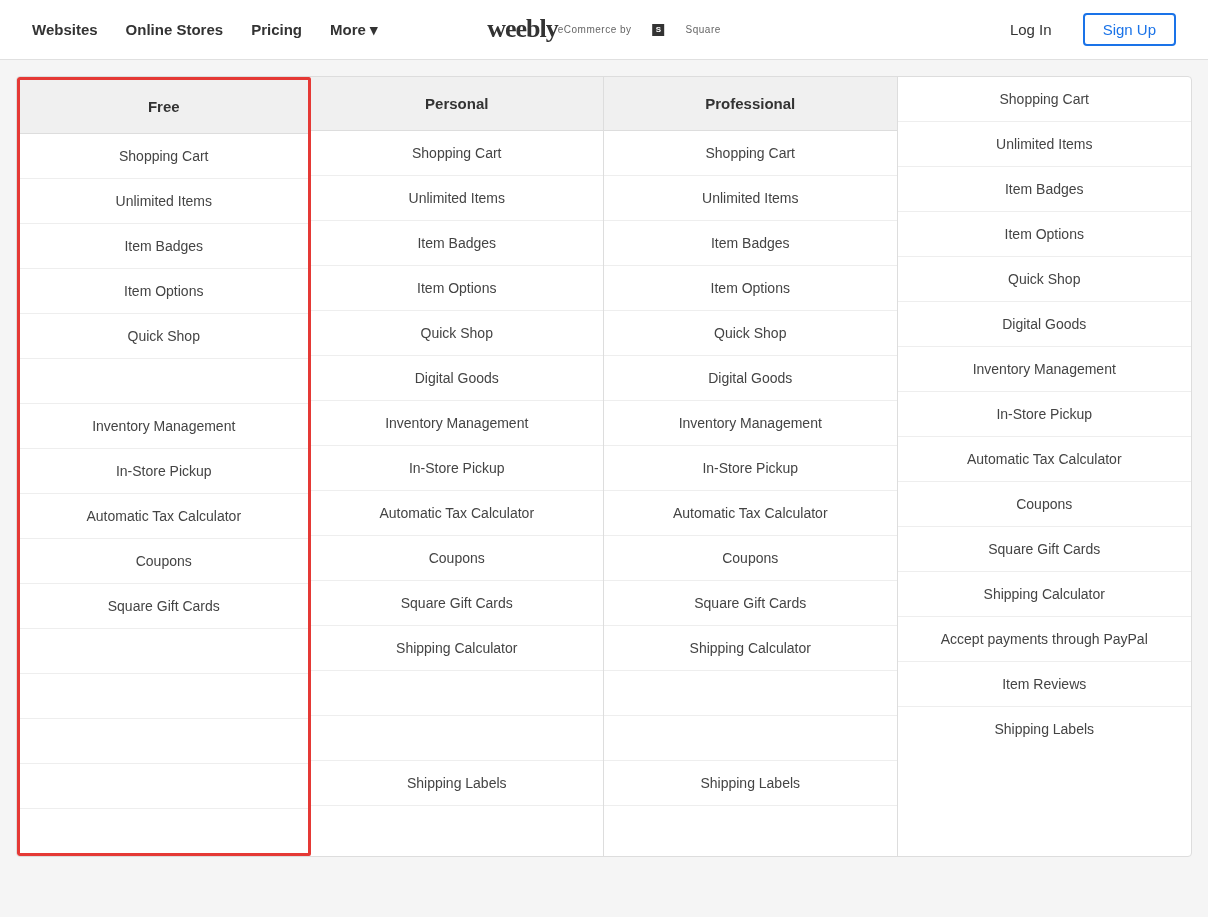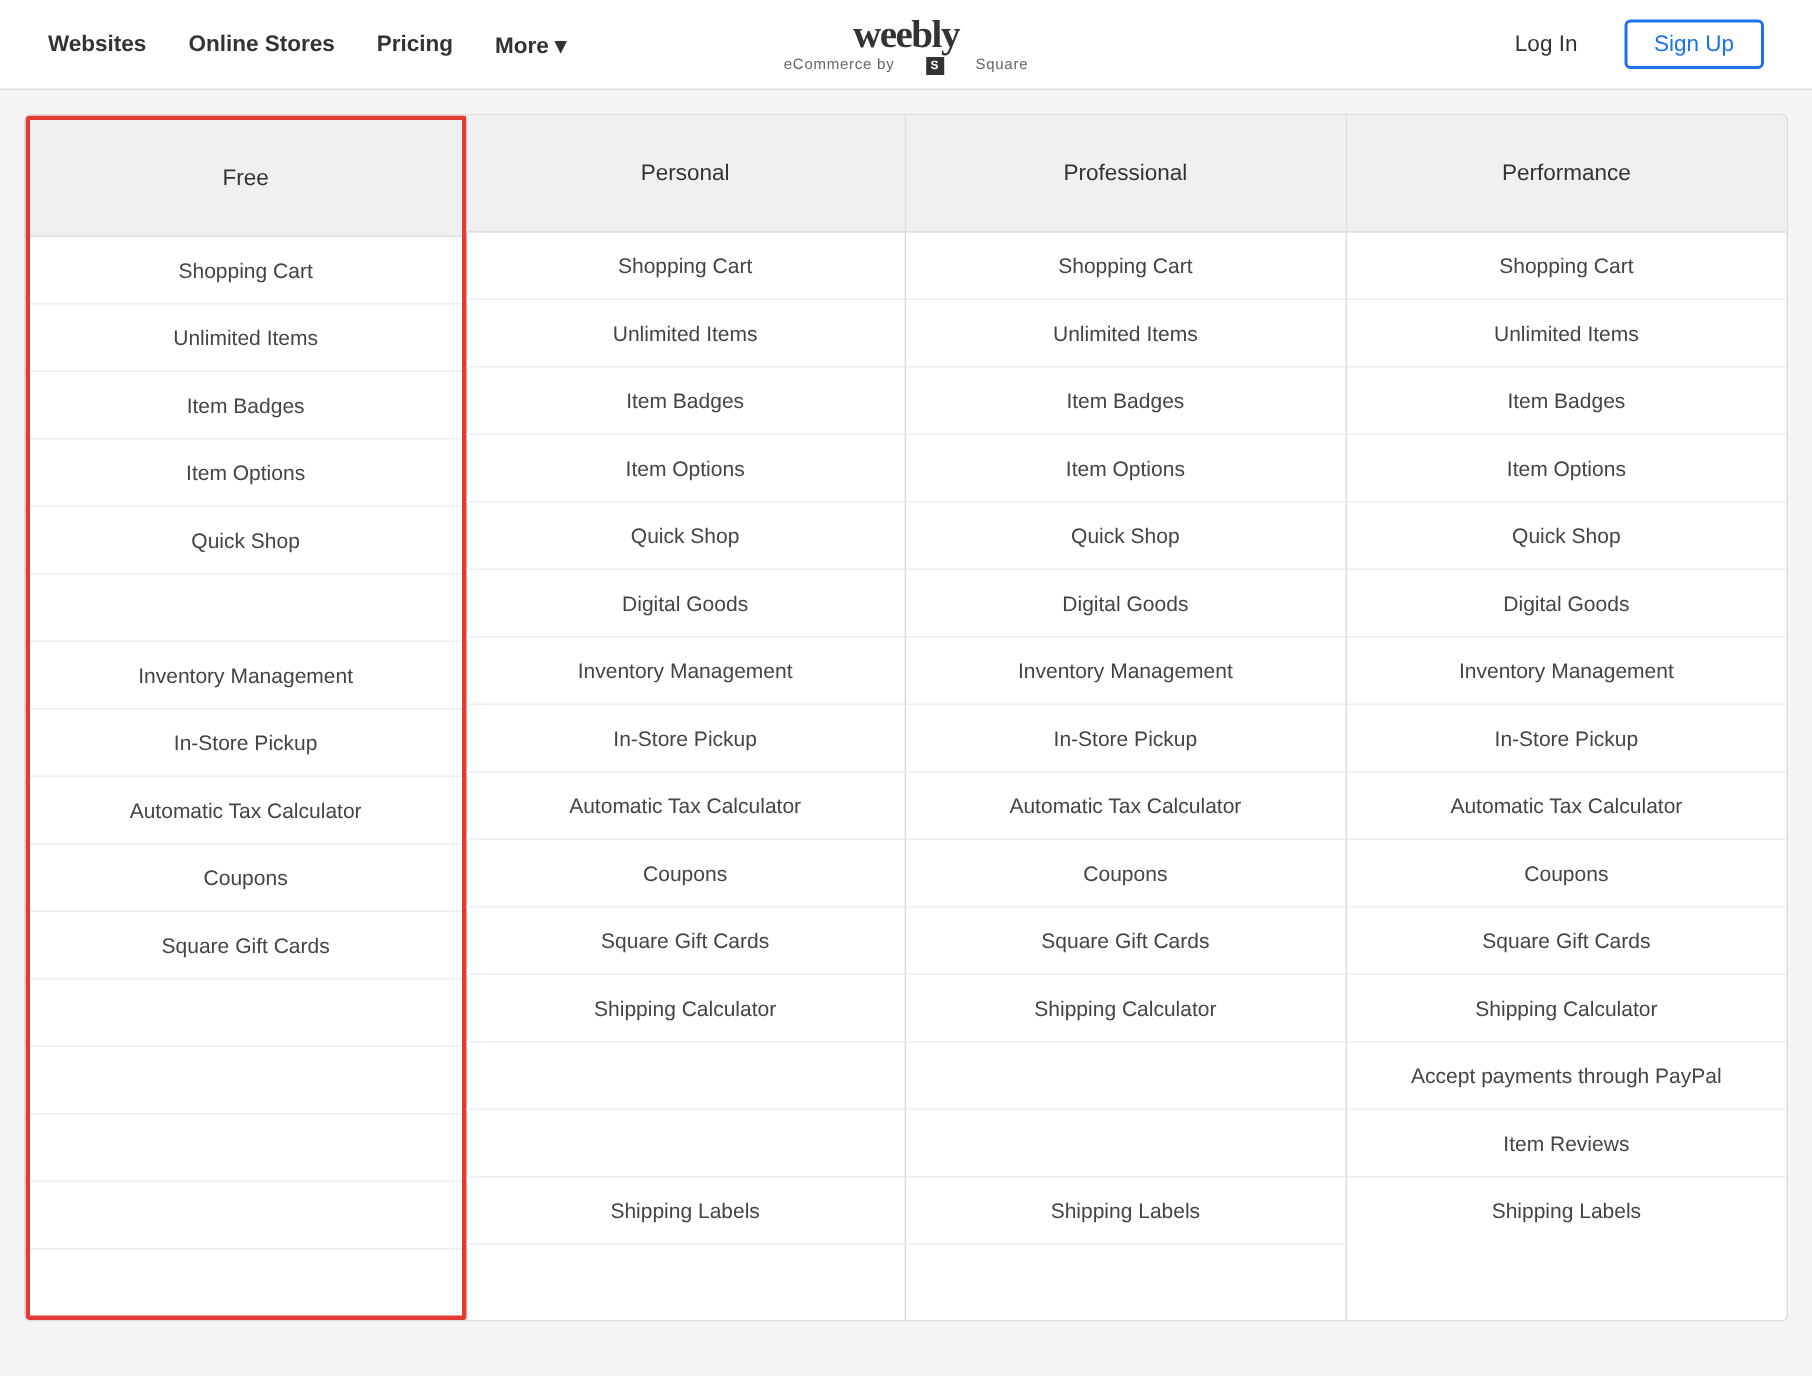--- a/index.html
+++ b/index.html
@@ -30,21 +30,20 @@
     .header-nav a {
       text-decoration: none;
       color: #333;
       font-size: 15px;
     }
     .header-logo {
       position: absolute;
       left: 50%;
       transform: translateX(-50%);
       display: flex;
-      flex-direction: column;
       align-items: center;
       line-height: 1.1;
     }
     .header-logo .logo-text {
       font-size: 26px;
       font-weight: 700;
       color: #333;
       font-family: Georgia, serif;
       letter-spacing: -1px;
     }
@@ -110,22 +109,22 @@
       grid-template-columns: 1fr 1fr 1fr 1fr;
     }
     .col {
       border-right: 1px solid #ddd;
     }
     .col:last-child { border-right: none; }
 
     .col-header {
       background: #f0f0f0;
       text-align: center;
-      padding: 30px 12px;
-      font-weight: 400;
+      padding: 18px 12px;
+      font-weight: 700;
       font-size: 15px;
       color: #333;
       border-bottom: 1px solid #ddd;
     }
     .col-free {
       border: 3px solid #e53935;
       border-radius: 2px;
     }
     .col-free .col-header {
       background: #f0f0f0;
@@ -225,21 +224,20 @@
           <div class="col-item">Automatic Tax Calculator</div>
           <div class="col-item">Coupons</div>
           <div class="col-item">Square Gift Cards</div>
           <div class="col-item">Shipping Calculator</div>
           <div class="col-item empty" style="color: transparent;">—</div>
           <div class="col-item empty" style="color: transparent;">—</div>
           <div class="col-item">Shipping Labels</div>
           <div class="col-item empty" style="color: transparent;">—</div>
         </div>
         <div class="col">
-          <div class="col-header">Performance</div>
           <div class="col-item">Shopping Cart</div>
           <div class="col-item">Unlimited Items</div>
           <div class="col-item">Item Badges</div>
           <div class="col-item">Item Options</div>
           <div class="col-item">Quick Shop</div>
           <div class="col-item">Digital Goods</div>
           <div class="col-item">Inventory Management</div>
           <div class="col-item">In-Store Pickup</div>
           <div class="col-item">Automatic Tax Calculator</div>
           <div class="col-item">Coupons</div>

